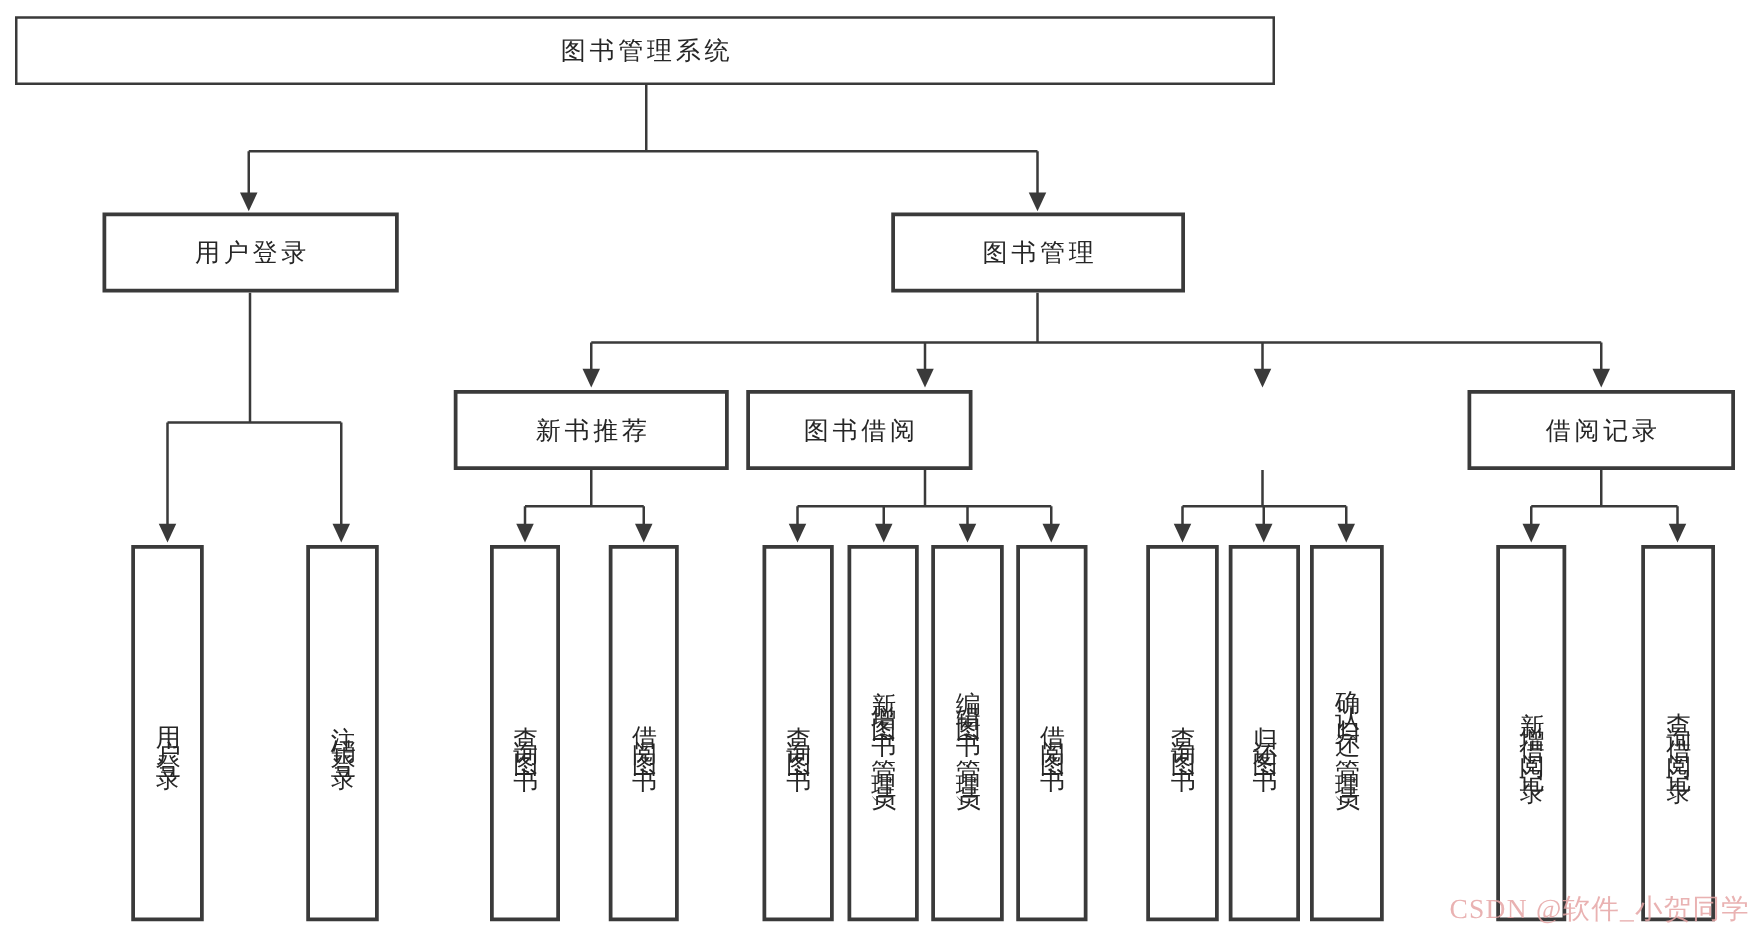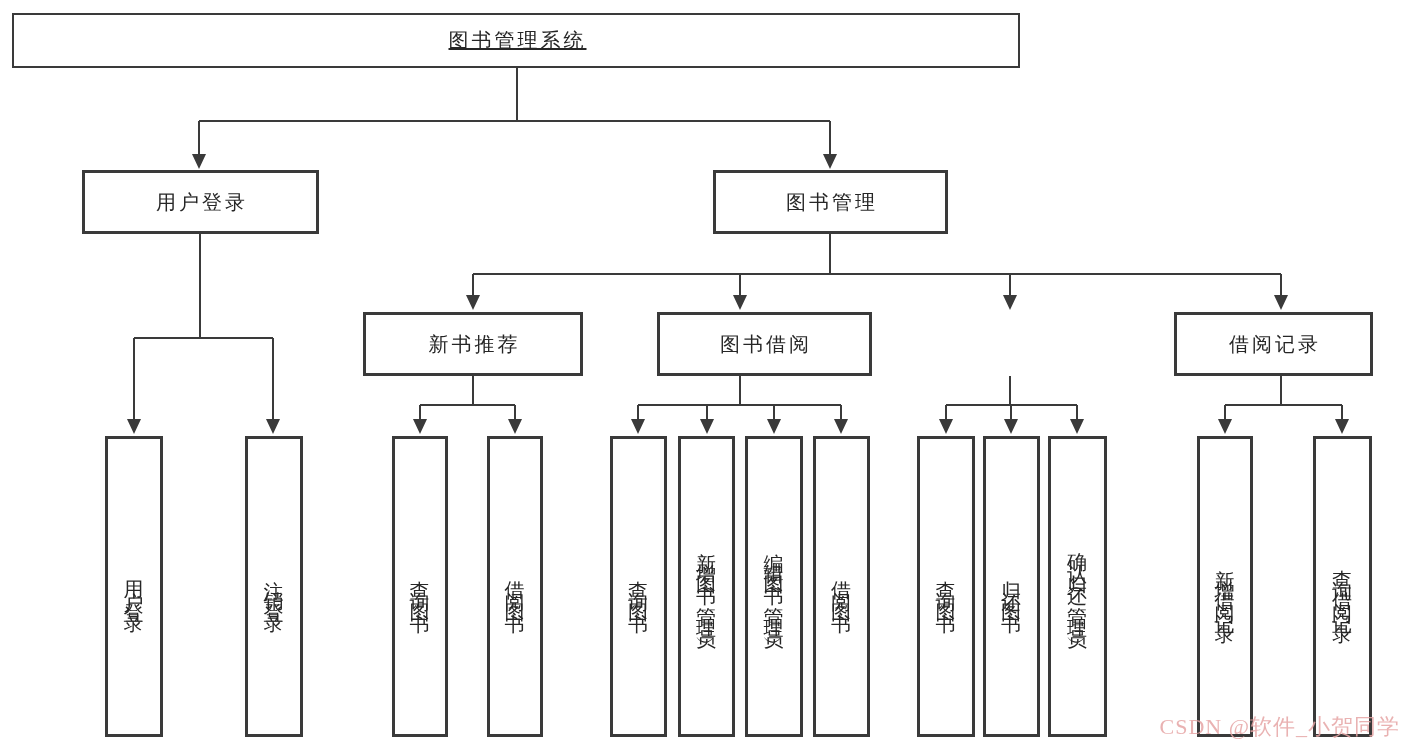--- a/index.html
+++ b/index.html
@@ -20,21 +20,21 @@
   .wires polygon{fill:var(--line);stroke:none;}
   .node{
     position:absolute;box-sizing:border-box;
     border:3px solid var(--line);
     background:#fff;
     display:flex;align-items:center;justify-content:center;
     color:var(--text);
     font-size:20px;letter-spacing:3px;text-indent:3px;
     white-space:nowrap;
   }
-  .node.root{border-width:2px;text-decoration:underline;}
+  .node.root{border-width:2px;}
   .node.leaf{
     writing-mode:vertical-rl;
     text-orientation:mixed;
     letter-spacing:11px;text-indent:0;
     white-space:normal;
     line-height:1;
   }
   .watermark{
     position:absolute;
     right:5px;bottom:5px;
@@ -98,24 +98,24 @@
   <div class="node" style="left:82px;top:170px;width:237px;height:64px">
     <span>用户登录</span>
   </div>
   <div class="node" style="left:363px;top:312px;width:220px;height:64px">
     <span>新书推荐</span>
   </div>
 
   <div class="node" style="left:713px;top:170px;width:235px;height:64px">
     <span>图书管理</span>
   </div>
-  <div class="node" style="left:657px;top:312px;width:215px;height:64px">
+  <div class="node" style="left:597px;top:312px;width:181px;height:64px">
     <span>图书借阅</span>
   </div>
-  <div class="node" style="left:1174px;top:312px;width:199px;height:64px">
+  <div class="node" style="left:1174px;top:312px;width:214px;height:64px">
     <span>借阅记录</span>
   </div>
 
   <div class="node leaf" style="left:105px;top:436px;width:58px;height:301px">
     <span>用户登录</span>
   </div>
   <div class="node leaf" style="left:245px;top:436px;width:58px;height:301px">
     <span>注销登录</span>
   </div>
 

